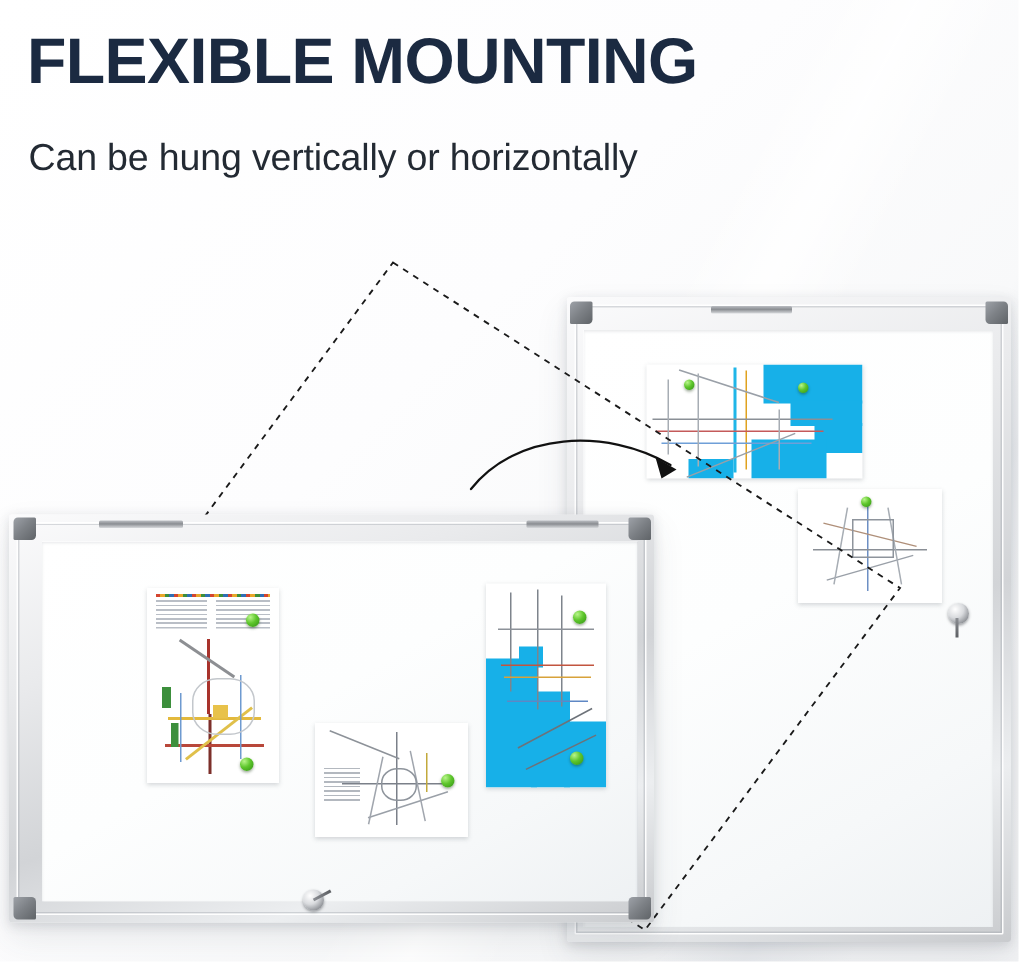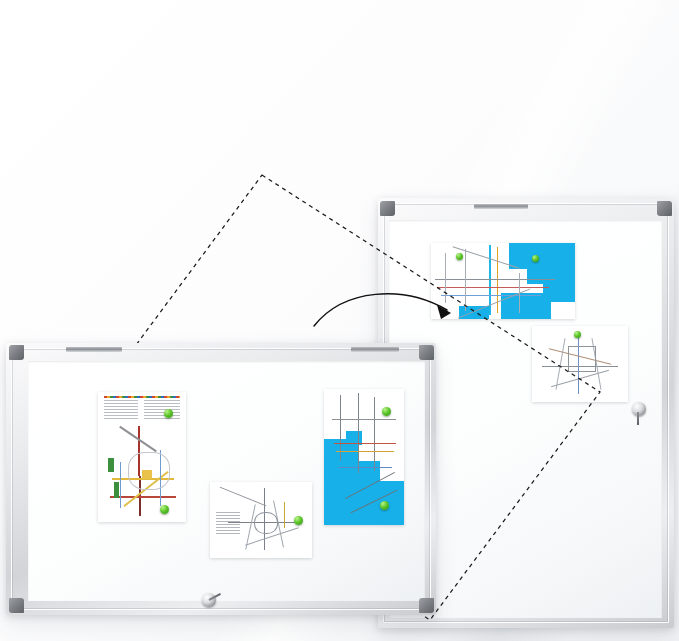--- a/index.html
+++ b/index.html
@@ -105,20 +105,22 @@
 
   
   .guide{position:absolute;left:0;top:0;width:679px;height:641px;pointer-events:none;}
 </style>
 </head>
 <body>
 
 <div class="stage">
   <div class="sheen"></div>
 
+  <div class="headline">FLEXIBLE MOUNTING</div>
+  <div class="subhead">Can be hung vertically or horizontally</div>
 
   <div class="board" style="left:378px;top:198px;width:296px;height:430px;">
     <div class="frame"></div>
     <div class="surface" style="left:11px;top:22px;right:12px;bottom:10px;"></div>
 
     <div class="corner tl" style="left:2px;top:3px;"></div>
     <div class="corner tr" style="left:279px;top:3px;"></div>
 
     <div class="hinge" style="left:96px;top:6px;width:54px;"></div>
 

